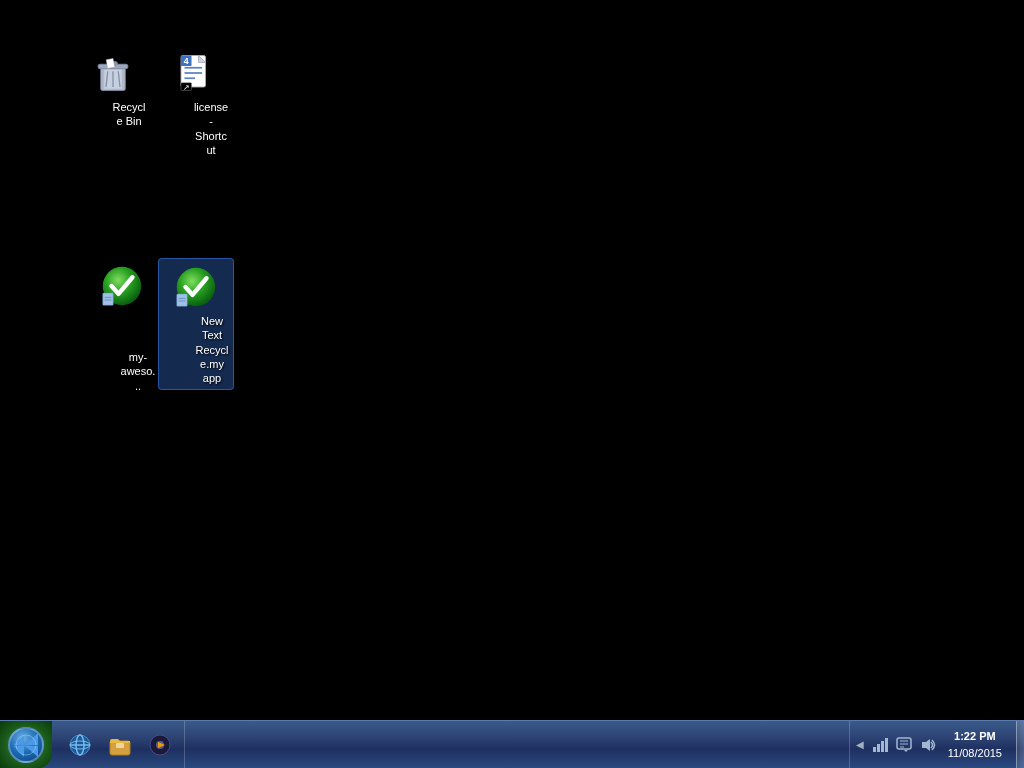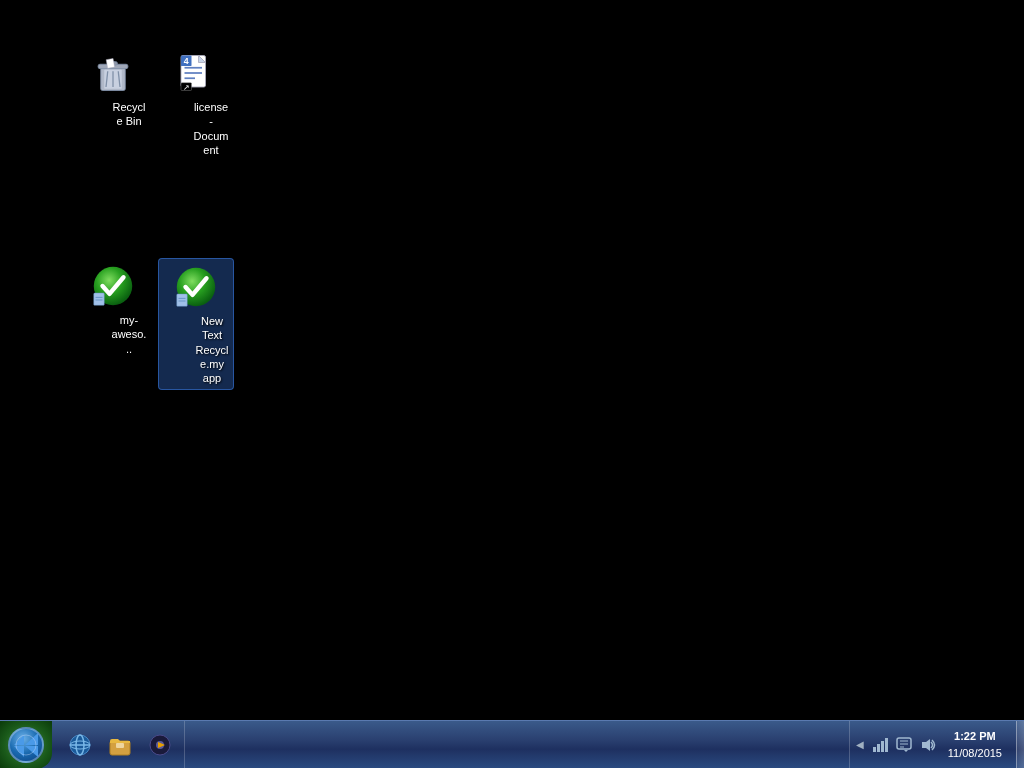--- a/index.html
+++ b/index.html
@@ -235,24 +235,24 @@
         <line x1="12" y1="24" x2="32" y2="24" stroke="#6080c0" stroke-width="2"></line>
         <line x1="12" y1="30" x2="24" y2="30" stroke="#6080c0" stroke-width="2"></line>
 
         <rect x="8" y="4" width="12" height="12" rx="1" fill="#4070c0"></rect>
         <text x="14" y="14" font-size="10" fill="#fff" text-anchor="middle" font-weight="bold">4</text>
 
         <rect x="8" y="35" width="12" height="9" rx="1" fill="#000" stroke="#888" stroke-width="0.5"></rect>
         <text x="14" y="43" font-size="9" fill="#fff" text-anchor="middle">↗</text>
       </svg>
     </div>
-    <div class="icon-label">license - Document</div>
-  </div>
-
-  <div class="desktop-icon" style="left: 75px; top: 258px;">
+    <div class="icon-label">license - Shortcut</div>
+  </div>
+
+  <div class="desktop-icon" style="left: 84px; top: 258px; gap: 37px;">
     <div class="icon-image">
       <svg class="icon-svg" viewBox="0 0 48 48" xmlns="http://www.w3.org/2000/svg">
 
         <circle cx="24" cy="24" r="22" fill="url(#greenGrad1)"></circle>
         <defs>
           <radialGradient id="greenGrad1" cx="40%" cy="35%" r="65%">
             <stop offset="0%" stop-color="#80dd60"></stop>
             <stop offset="50%" stop-color="#28a020"></stop>
             <stop offset="100%" stop-color="#0a6010"></stop>
           </radialGradient>

